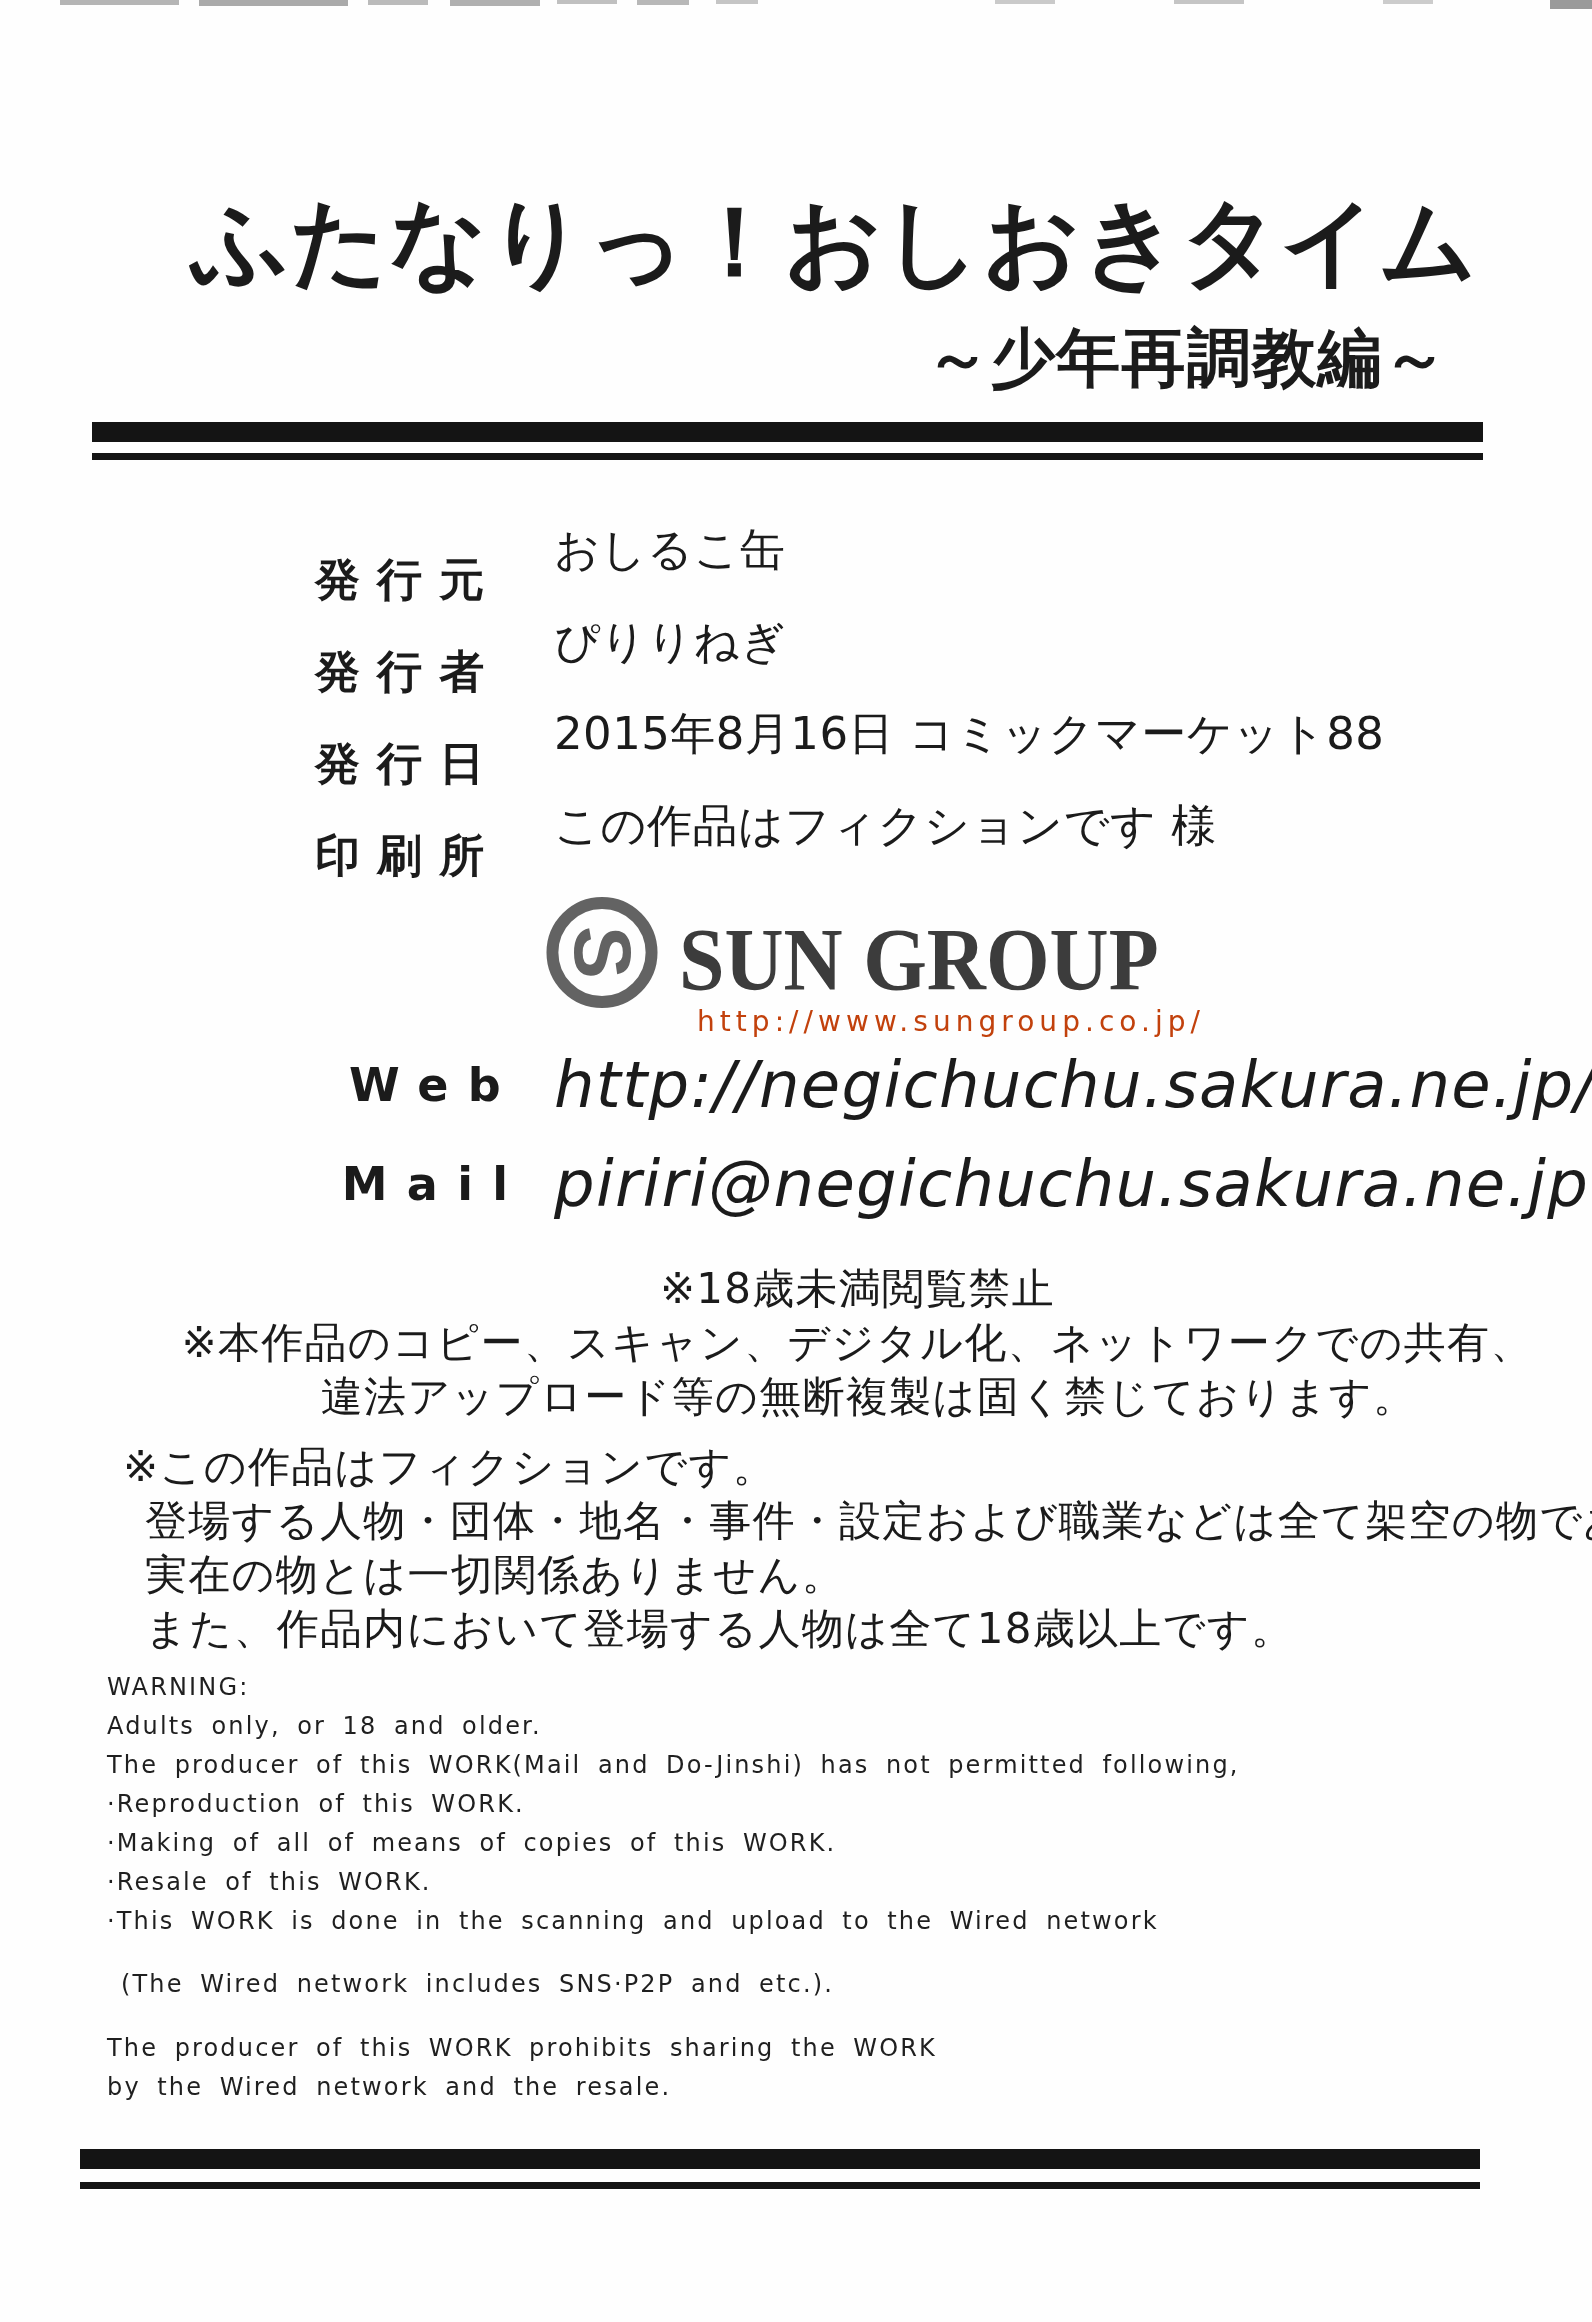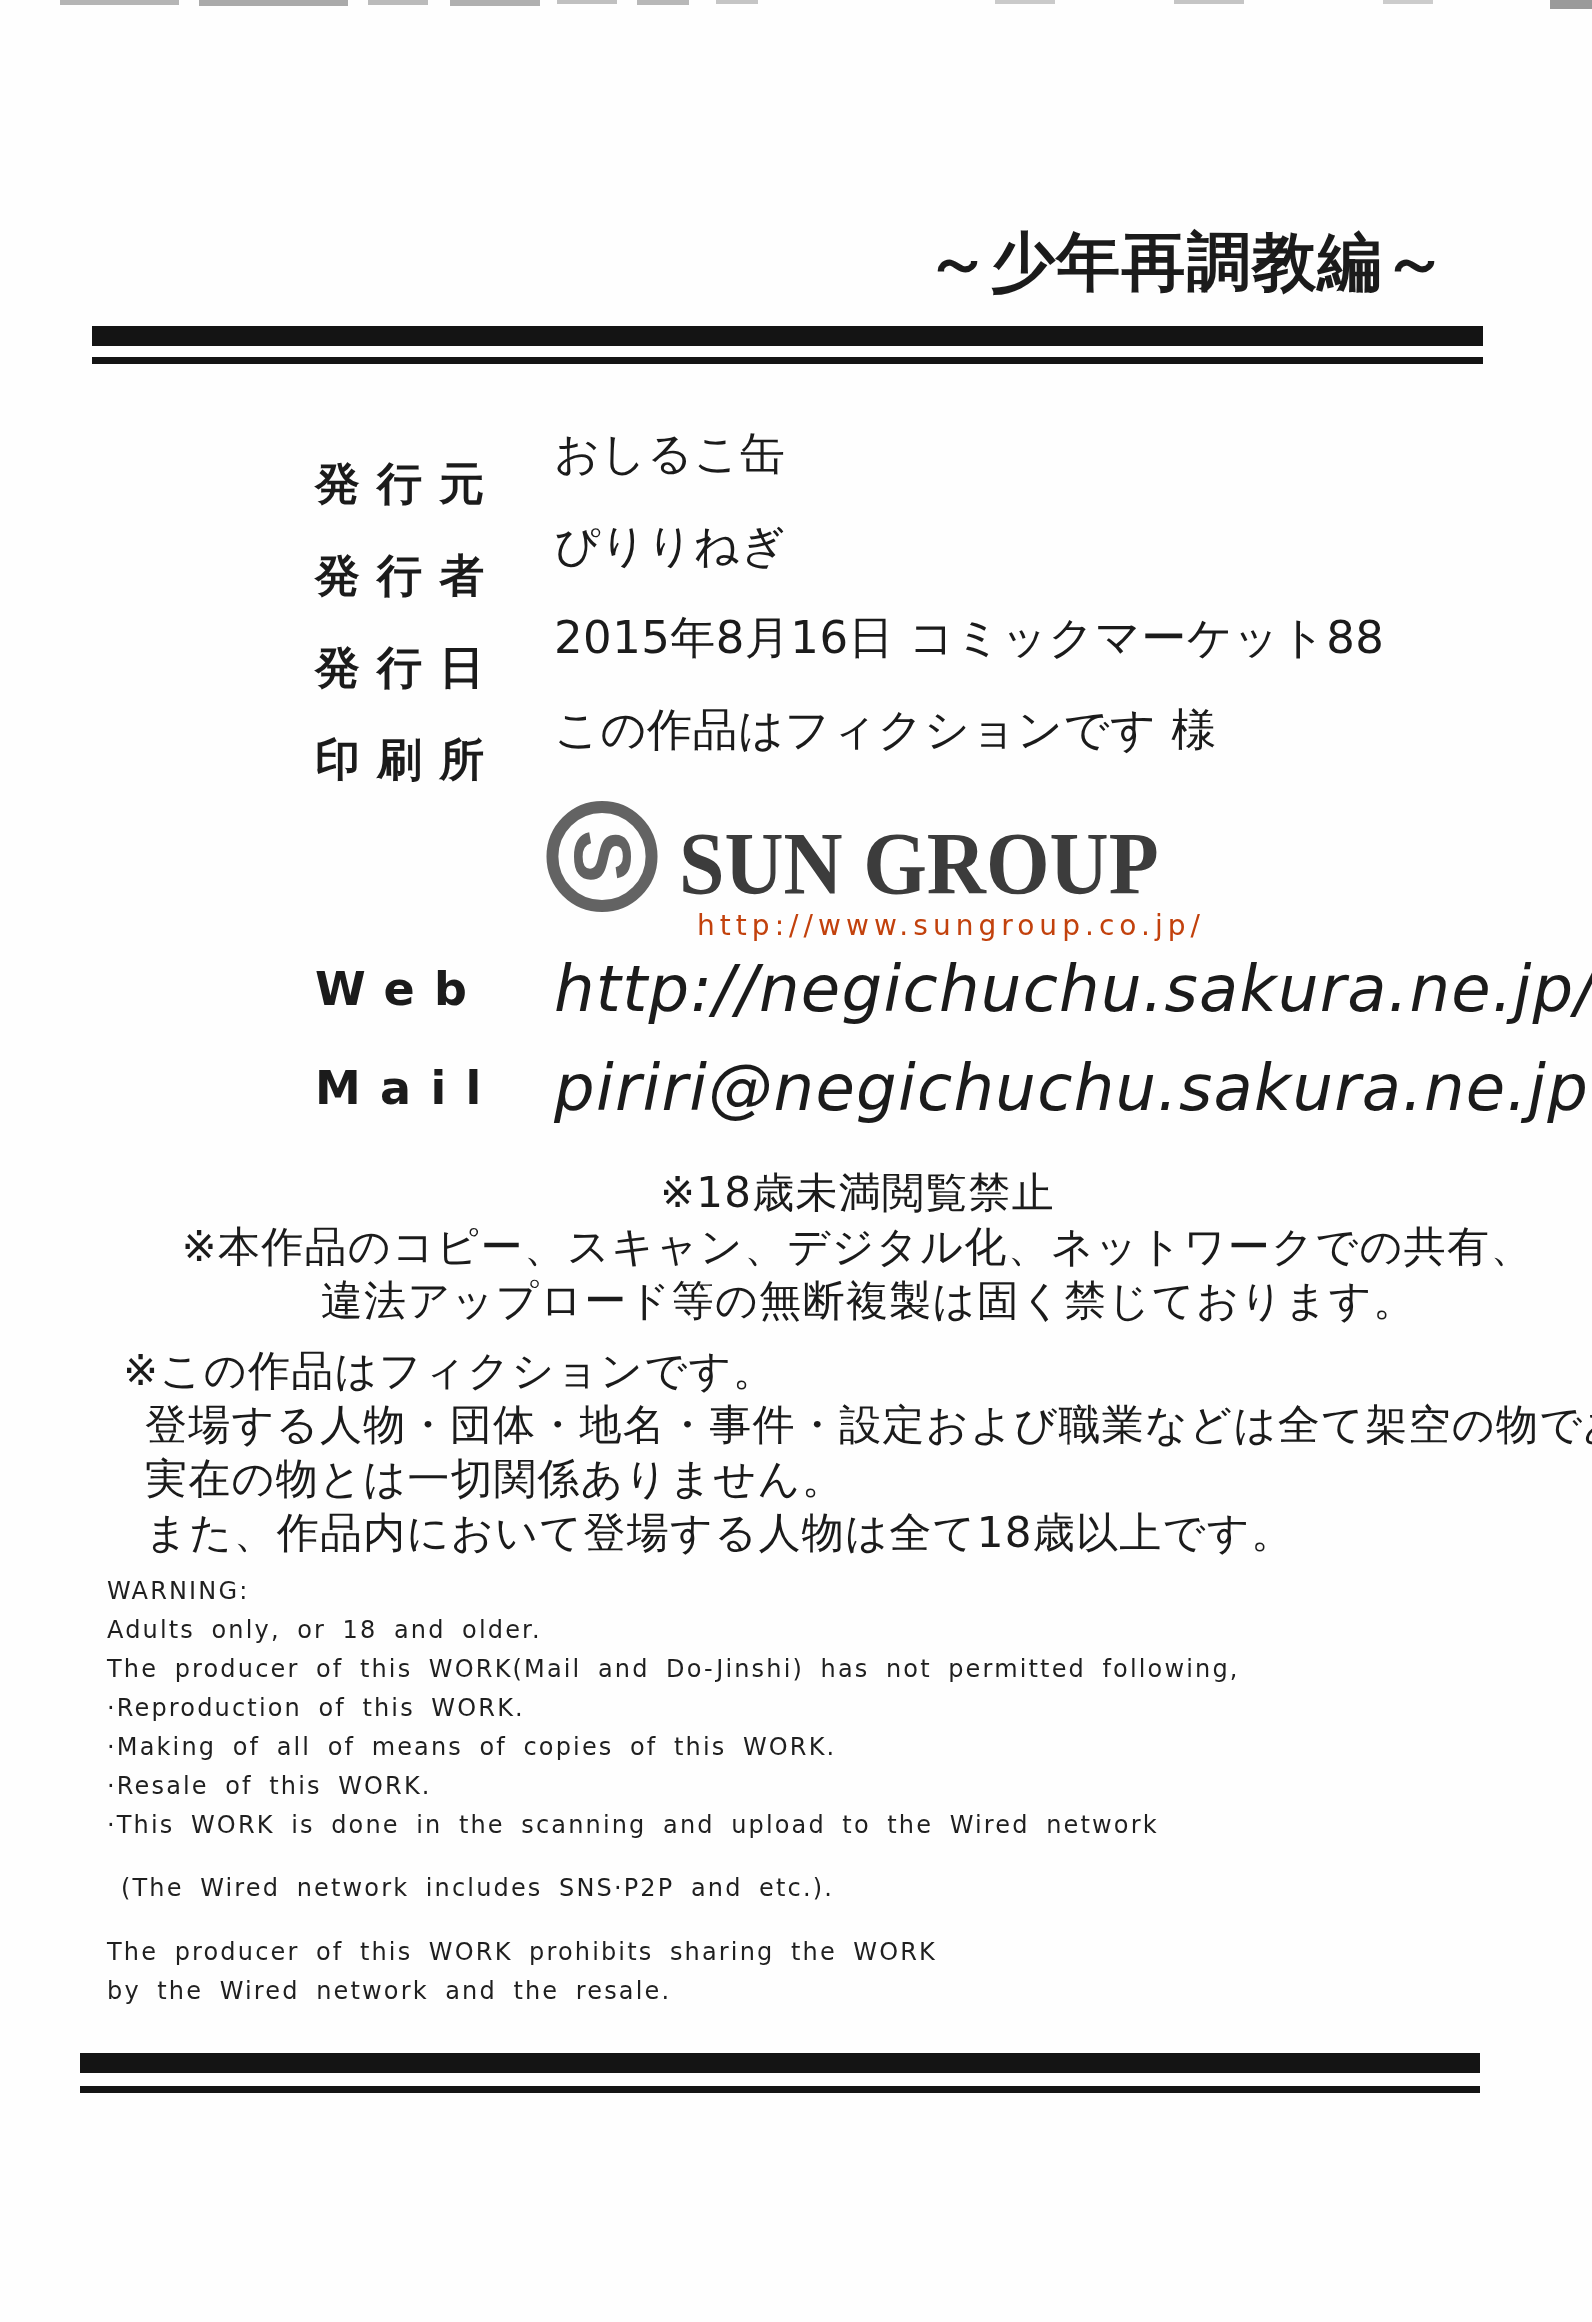--- a/index.html
+++ b/index.html
@@ -58,21 +58,21 @@
   .logo-url {
     margin: 6px 0 0 18px; font-size: 28px; color: #c2410c;
     letter-spacing: 0.18em; white-space: nowrap;
   }
 
   
   .contact { margin: 22px 0 0 315px; }
   .contact-row { line-height: 50px; margin-bottom: 32px; white-space: nowrap; }
   .contact-label {
     display: inline-block; width: 239px; vertical-align: top;
-    font-size: 46px; font-weight: bold; letter-spacing: 0.42em;
+    font-size: 46px; font-weight: bold; letter-spacing: 0.42em; text-align: center;
   }
   .contact-value { display: inline-block; font-size: 64px; letter-spacing: 0.02em; font-style: italic; }
 
   
   .notice { margin-left: 123px; font-size: 42px; letter-spacing: 0.03em; }
   .notice-b1 { margin-top: 36px; text-align: center; }
   .notice-b2 { margin-top: 16px; }
   .notice p { margin: 0; line-height: 54px; white-space: nowrap; }
   .notice p.cont { padding-left: 22px; }
 
@@ -97,20 +97,21 @@
   <i style="left:557px;width:60px;height:4px;background:#c0c0c0"></i>
   <i style="left:637px;width:52px;height:5px;background:#b8b8b8"></i>
   <i style="left:716px;width:42px;height:4px;background:#c5c5c5"></i>
   <i style="left:995px;width:60px;height:4px;background:#cacaca"></i>
   <i style="left:1174px;width:70px;height:4px;background:#c5c5c5"></i>
   <i style="left:1383px;width:50px;height:4px;background:#cccccc"></i>
   <i style="left:1550px;width:42px;height:9px;background:#9a9a9a"></i>
 </div>
 
 <div class="title-block">
+  <div class="page-title">ふたなりっ！おしおきタイム</div>
   <div class="page-subtitle">～少年再調教編～</div>
 </div>
 
 <div class="rule rule-top">
   <div class="thick"></div>
   <div class="thin"></div>
 </div>
 
 <div class="info">
   <div class="info-row">

